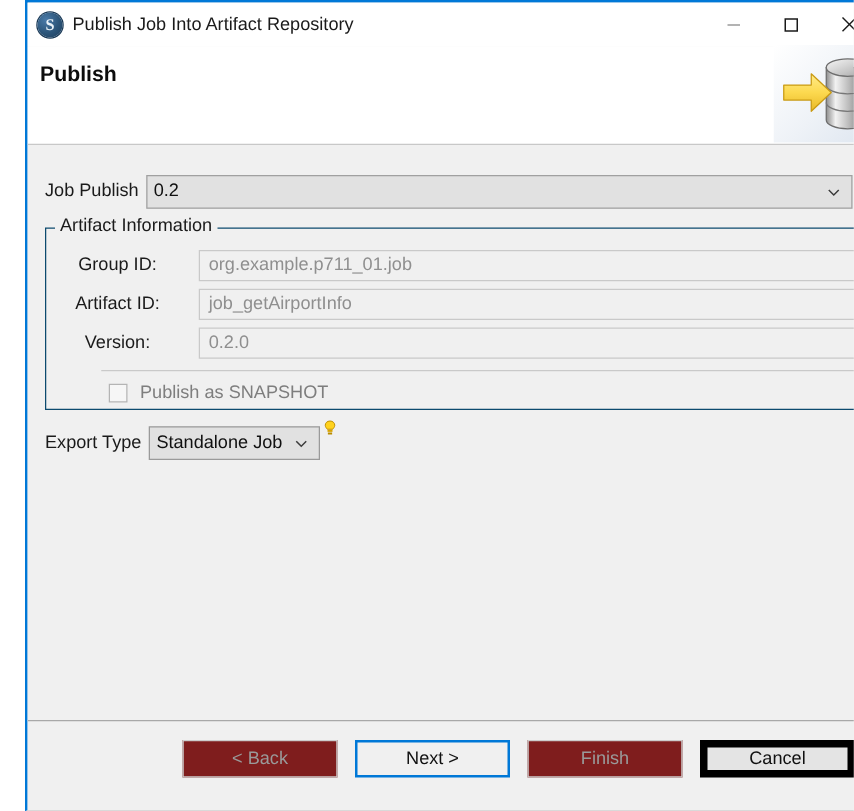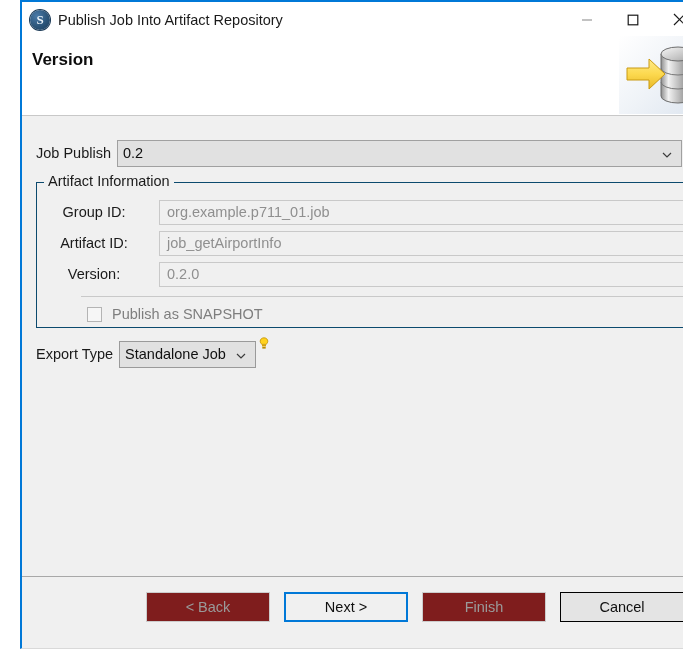--- a/index.html
+++ b/index.html
@@ -315,21 +315,21 @@
     border-color: #cccccc;
   }
   .btn.default {
     background: #f0f0f0;
     color: #101010;
     border: 2px solid #0078d7;
   }
   .btn.normal {
     background: #e4e4e4;
     color: #101010;
-    border: 1px solid #000000;
+    border: 6px solid #000000;
   }
 </style>
 </head>
 <body>
 
 <div class="window">
 
   <div class="titlebar">
     <div class="title-icon"></div>
     <div class="title-text">Publish Job Into Artifact Repository</div>
@@ -348,21 +348,21 @@
       <div class="win-btn">
         <svg width="13" height="13" viewBox="0 0 13 13">
             <line x1="1" y1="1" x2="12" y2="12" stroke="#1a1a1a" stroke-width="1.2"></line>
             <line x1="12" y1="1" x2="1" y2="12" stroke="#1a1a1a" stroke-width="1.2"></line>
           </svg>
       </div>
     </div>
   </div>
 
   <div class="header">
-    <div class="header-title">Version</div>
+    <div class="header-title">Publish</div>
     <div class="header-image">
       <svg width="83" height="78" viewBox="0 0 83 78">
         <defs>
           <linearGradient id="dbBody" x1="0" y1="0" x2="1" y2="0">
             <stop offset="0%" stop-color="#8e8e8e"></stop>
             <stop offset="22%" stop-color="#f2f2f2"></stop>
             <stop offset="52%" stop-color="#bdbdbd"></stop>
             <stop offset="78%" stop-color="#8a8a8a"></stop>
             <stop offset="100%" stop-color="#6e6e6e"></stop>
           </linearGradient>

